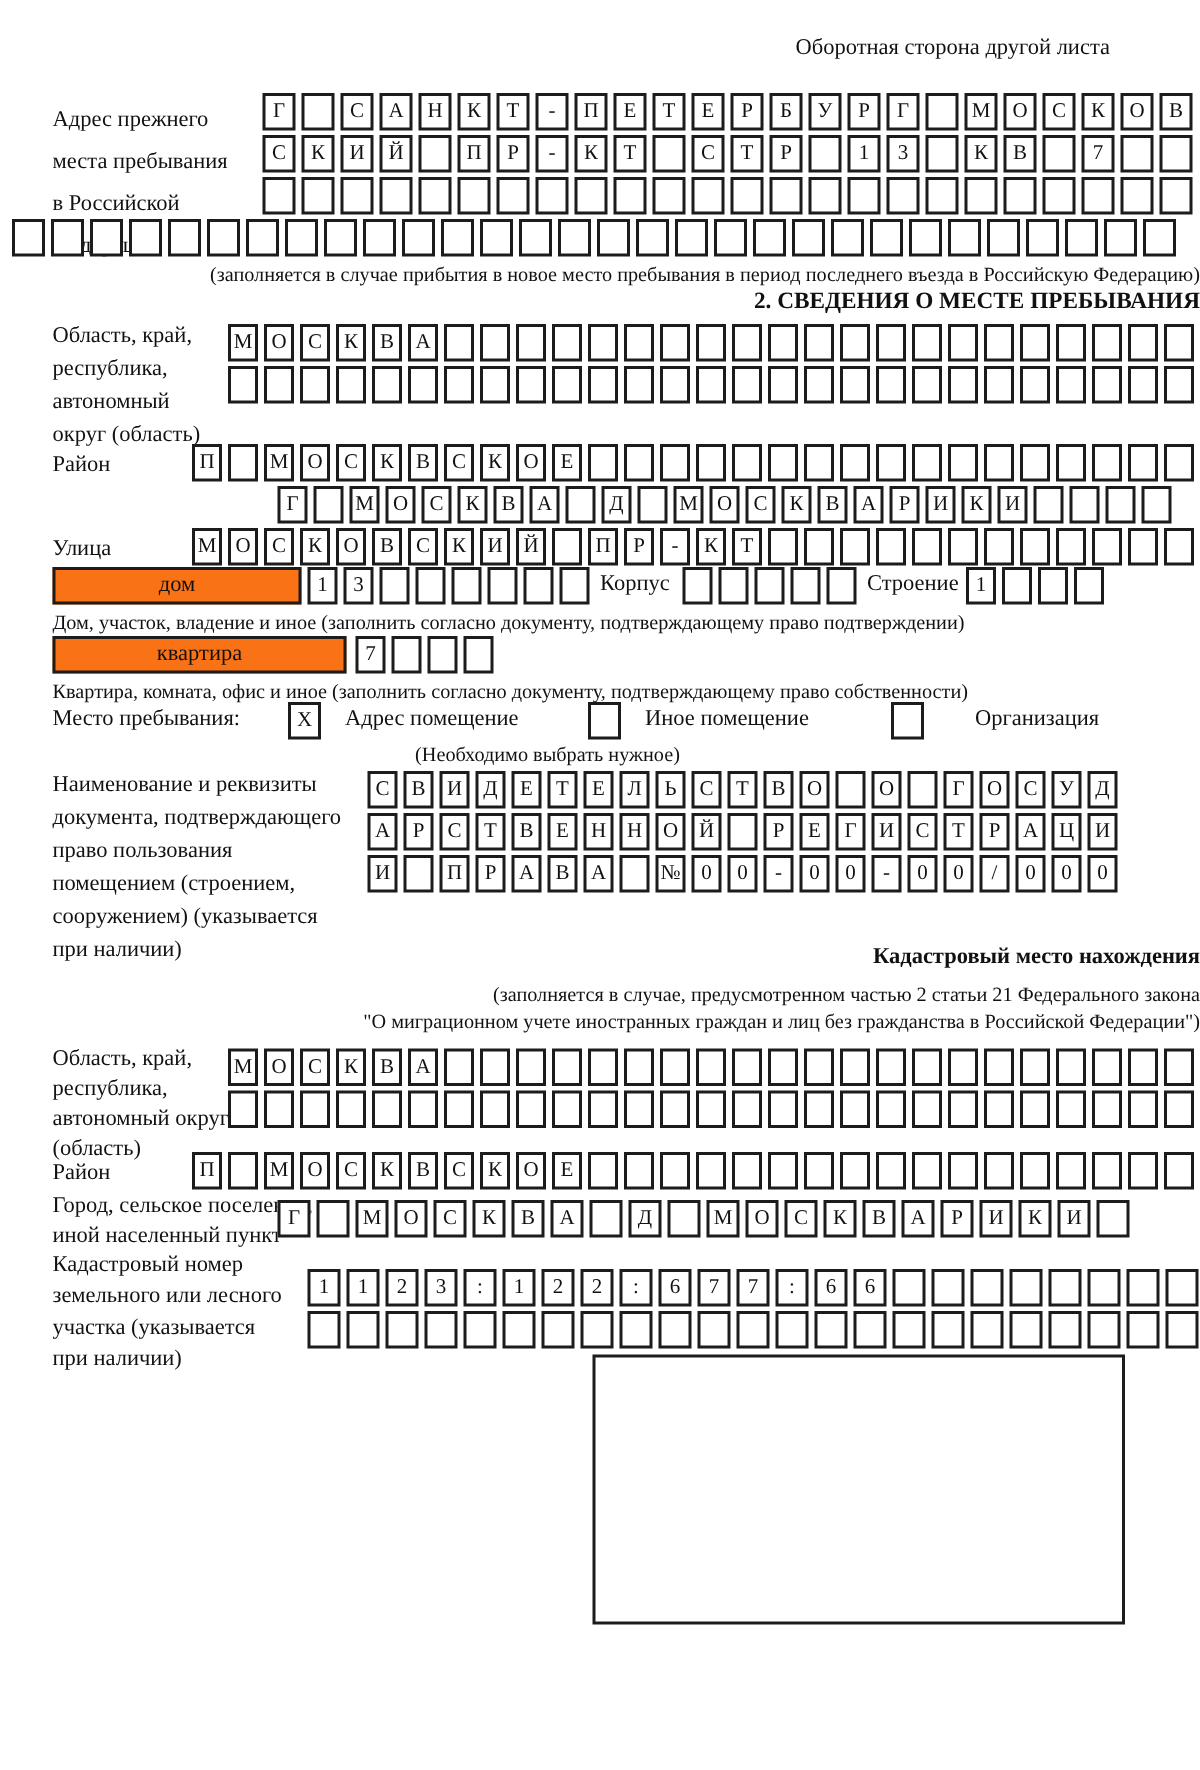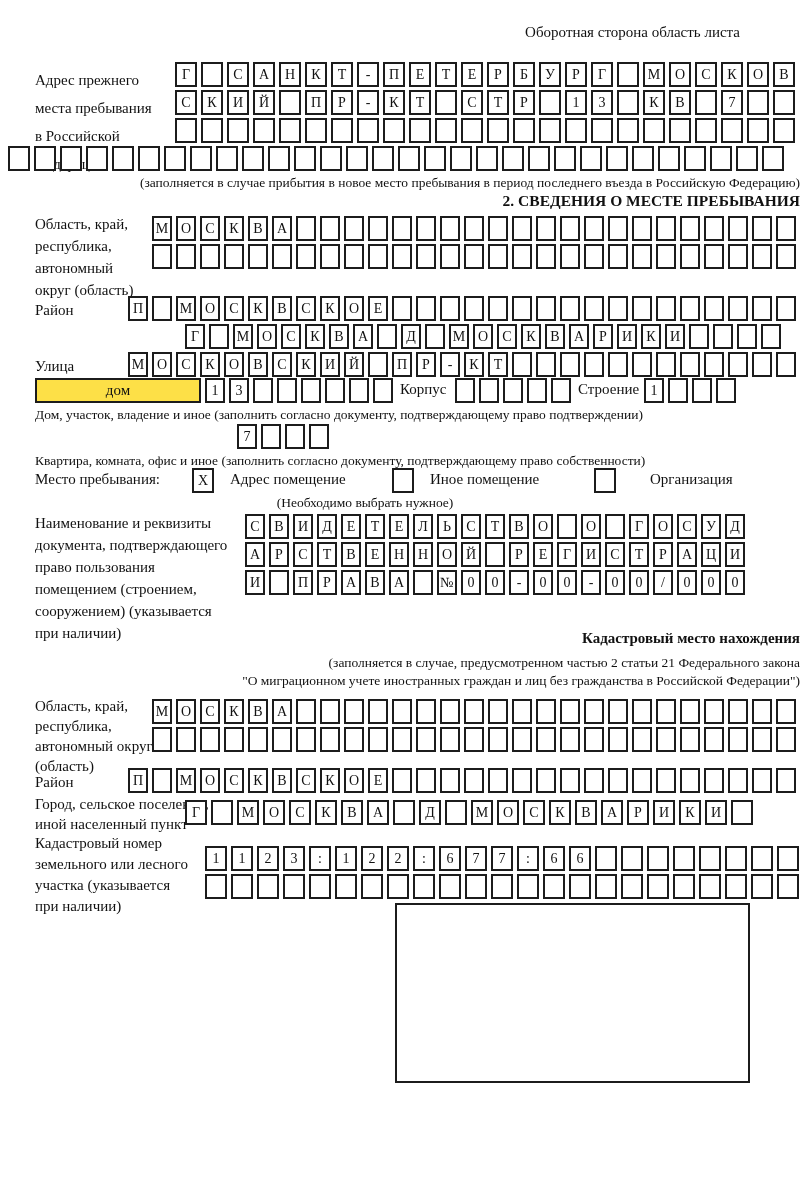--- a/index.html
+++ b/index.html
@@ -8,32 +8,32 @@
   .abs{position:absolute;}
   .label{font-size:15px;line-height:21px;white-space:pre-line;}
   .row{display:flex;}
   .cell{flex:none;width:20px;height:25px;border:2px solid #1c1c1c;margin-right:4px;
         display:flex;align-items:center;justify-content:center;
         font-size:14px;box-sizing:border-box;background:#fff;}
   .big .cell{width:22px;}
   .cellbox{width:22px;height:25px;border:2px solid #1c1c1c;box-sizing:border-box;
         display:flex;align-items:center;justify-content:center;font-size:14px;}
   .widebox{border:2px solid #1c1c1c;height:25px;box-sizing:border-box;
-        display:flex;align-items:center;justify-content:center;font-size:15px;background:#fde047;}
+        display:flex;align-items:center;justify-content:center;font-size:15px;background:#f97316;}
   .note{font-size:13.5px;line-height:18px;white-space:pre-line;}
   .center{width:100%;text-align:right;}
   .title{font-weight:bold;font-size:15.5px;}
   .bigbox{border:2px solid #1c1c1c;box-sizing:border-box;background:#fff;}
 </style>
 </head>
 <body>
 
 <div class="page">
 
-  <div class="abs" style="right:60px;top:24px;font-size:15px">Оборотная сторона область листа</div>
+  <div class="abs" style="right:60px;top:24px;font-size:15px">Оборотная сторона другой листа</div>
 
   <div class="abs label" style="left:35px;top:66px;line-height:28px">Адрес прежнего
 места пребывания
 в Российской
 Федерации</div>
   <div class="abs row big" style="left:175px;top:62px">
       <span class="cell">Г</span>
       <span class="cell"></span>
       <span class="cell">С</span>
       <span class="cell">А</span>
@@ -322,20 +322,21 @@
     </div>
   <div class="abs" style="left:578px;top:381px;font-size:15px">Строение</div>
   <div class="abs row" style="left:644px;top:378px">
       <span class="cell">1</span>
       <span class="cell"></span>
       <span class="cell"></span>
       <span class="cell"></span>
     </div>
   <div class="abs note" style="left:35px;top:406px">Дом, участок, владение и иное (заполнить согласно документу, подтверждающему право подтверждении)</div>
 
+  <div class="abs widebox" style="left:35px;top:424px;width:196px">квартира</div>
   <div class="abs row" style="left:237px;top:424px">
       <span class="cell">7</span>
       <span class="cell"></span>
       <span class="cell"></span>
       <span class="cell"></span>
     </div>
   <div class="abs note" style="left:35px;top:452px">Квартира, комната, офис и иное (заполнить согласно документу, подтверждающему право собственности)</div>
 
   <div class="abs" style="left:35px;top:471px;font-size:15px">Место пребывания:</div>
   <div class="abs cellbox" style="left:192px;top:468px">X</div>

